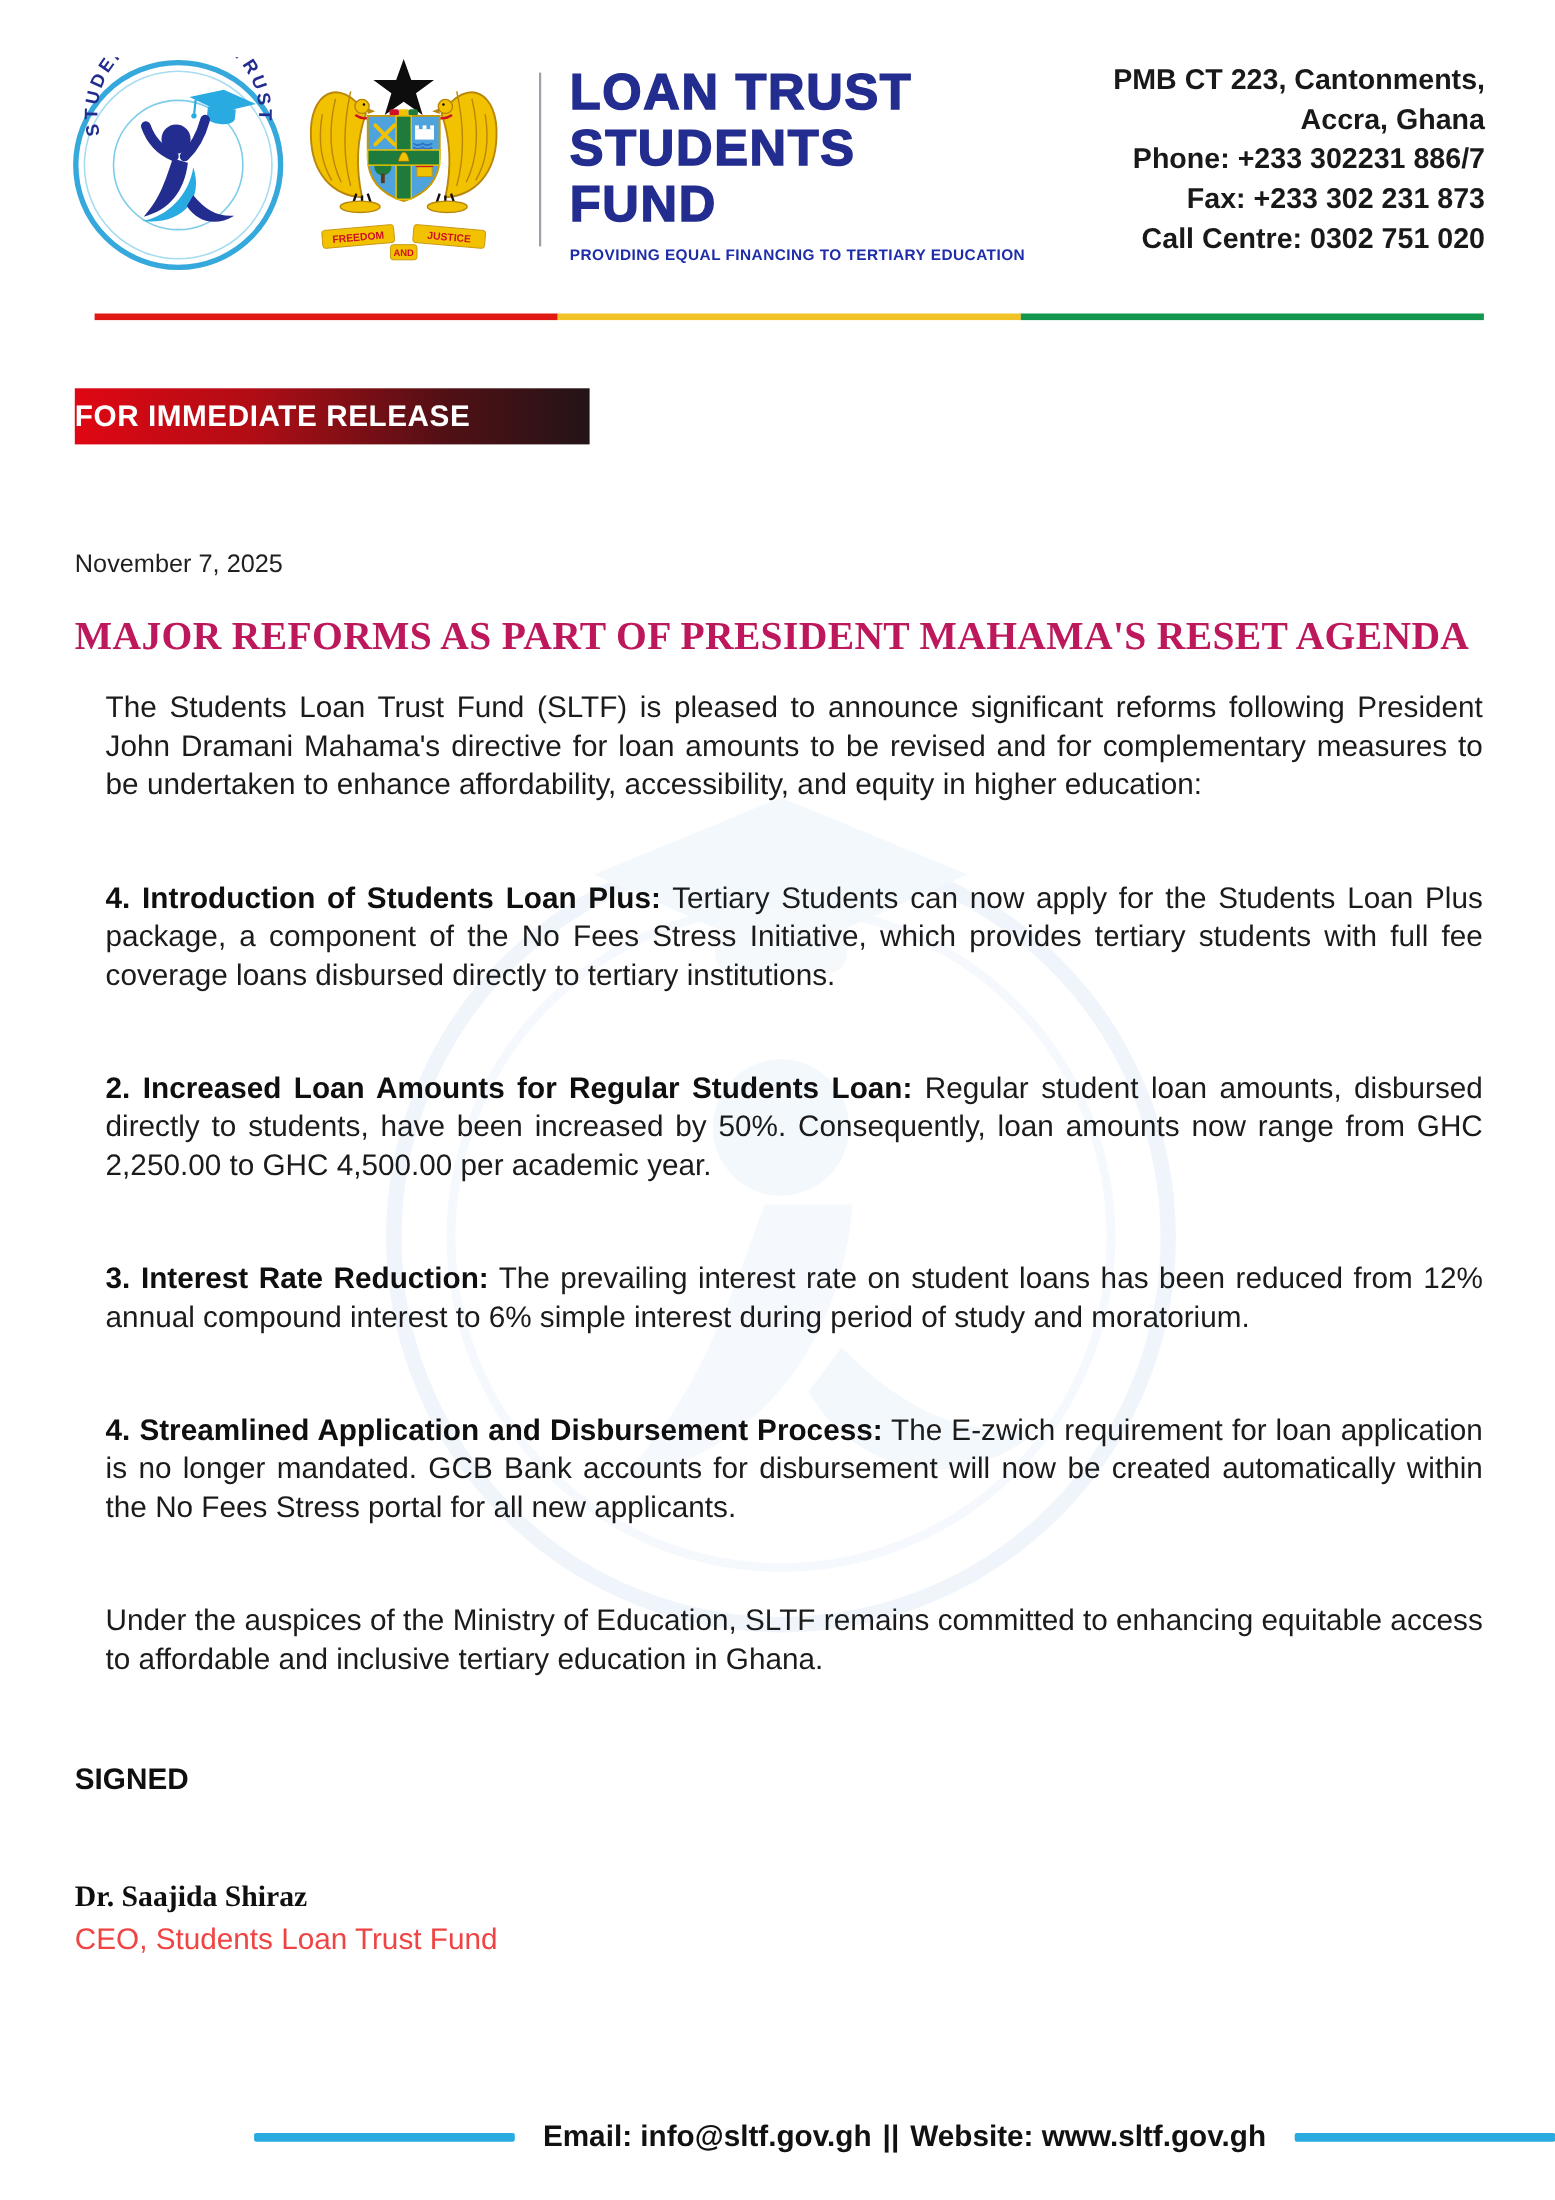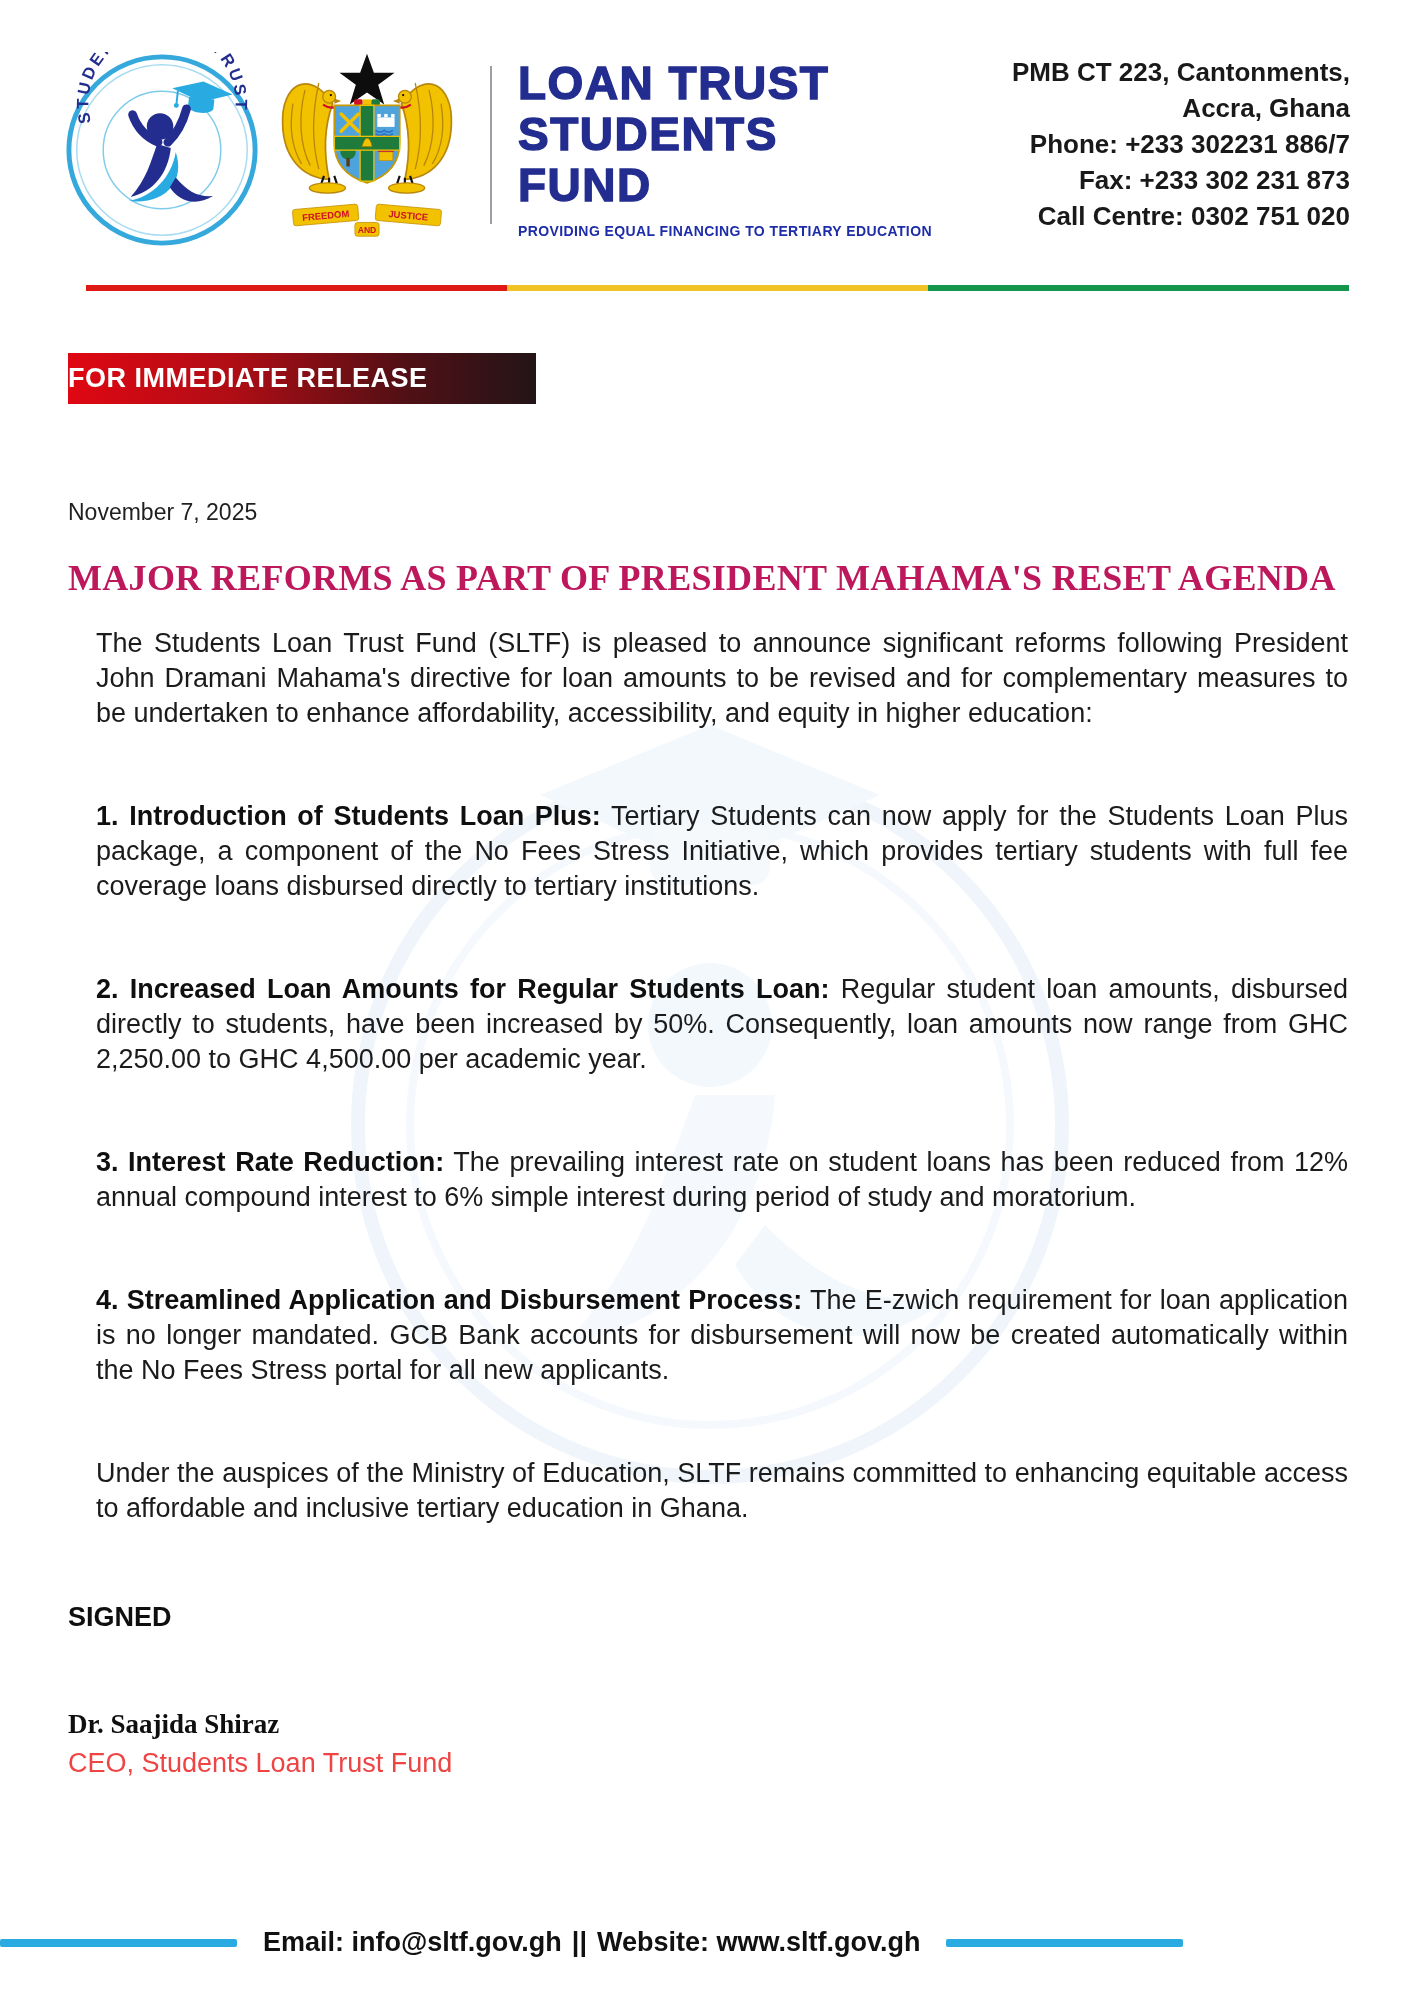--- a/index.html
+++ b/index.html
@@ -46,21 +46,21 @@
   .para + .para { margin-top:68px; }
   .para strong { font-weight:700; color:#0f0f0f; }
 
   .signed { margin:76px 68px 0 68px; font-size:27px; font-weight:700; color:#0f0f0f; }
   .sig-name { margin:76px 68px 0 68px; font-size:27px; font-weight:700; color:#0f0f0f;font-family:Liberation Serif, serif; }
   .sig-title { margin:4px 68px 0 68px; font-size:27px; line-height:38px; color:#ef4444; }
 
   
   .footer {
     position:absolute; left:0; right:0; bottom:42px; z-index:1;
-    display:flex; align-items:center; justify-content:flex-start; gap:26px;
+    display:flex; align-items:center; justify-content:flex-end; gap:26px;
   }
   .fline { width:237px; height:8px; background:#29ABE2; border-radius:2px; }
   .ftext { font-size:27px; font-weight:600; color:#111; white-space:nowrap; }
   .ftext .sep { margin:0 10px; font-weight:700; }
 </style>
 </head>
 <body>
 
 <div class="page">
 
@@ -179,21 +179,21 @@
     </div>
 
     <div class="badge">FOR IMMEDIATE RELEASE</div>
 
     <p class="date">November 7, 2025</p>
 
     <h1 class="headline">MAJOR REFORMS AS PART OF PRESIDENT MAHAMA'S RESET AGENDA</h1>
 
     <p class="para">The Students Loan Trust Fund (SLTF) is pleased to announce significant reforms following President John Dramani Mahama's directive for loan amounts to be revised and for complementary measures to be undertaken to enhance affordability, accessibility, and equity in higher education:</p>
 
-    <p class="para"><strong>1. Introduction of Students Loan Plus:</strong><span> Tertiary Students can now apply for the Students Loan Plus package, a component of the No Fees Stress Initiative, which provides tertiary students with full fee coverage loans disbursed directly to tertiary institutions.</span></p>
+    <p class="para"><strong>4. Introduction of Students Loan Plus:</strong><span> Tertiary Students can now apply for the Students Loan Plus package, a component of the No Fees Stress Initiative, which provides tertiary students with full fee coverage loans disbursed directly to tertiary institutions.</span></p>
 
     <p class="para"><strong>2. Increased Loan Amounts for Regular Students Loan:</strong><span> Regular student loan amounts, disbursed directly to students, have been increased by 50%. Consequently, loan amounts now range from GHC 2,250.00 to GHC 4,500.00 per academic year.</span></p>
 
     <p class="para"><strong>3. Interest Rate Reduction:</strong><span> The prevailing interest rate on student loans has been reduced from 12% annual compound interest to 6% simple interest during period of study and moratorium.</span></p>
 
     <p class="para"><strong>4. Streamlined Application and Disbursement Process:</strong><span> The E-zwich requirement for loan application is no longer mandated. GCB Bank accounts for disbursement will now be created automatically within the No Fees Stress portal for all new applicants.</span></p>
 
     <p class="para">Under the auspices of the Ministry of Education, SLTF remains committed to enhancing equitable access to affordable and inclusive tertiary education in Ghana.</p>
 
     <p class="signed">SIGNED</p>

